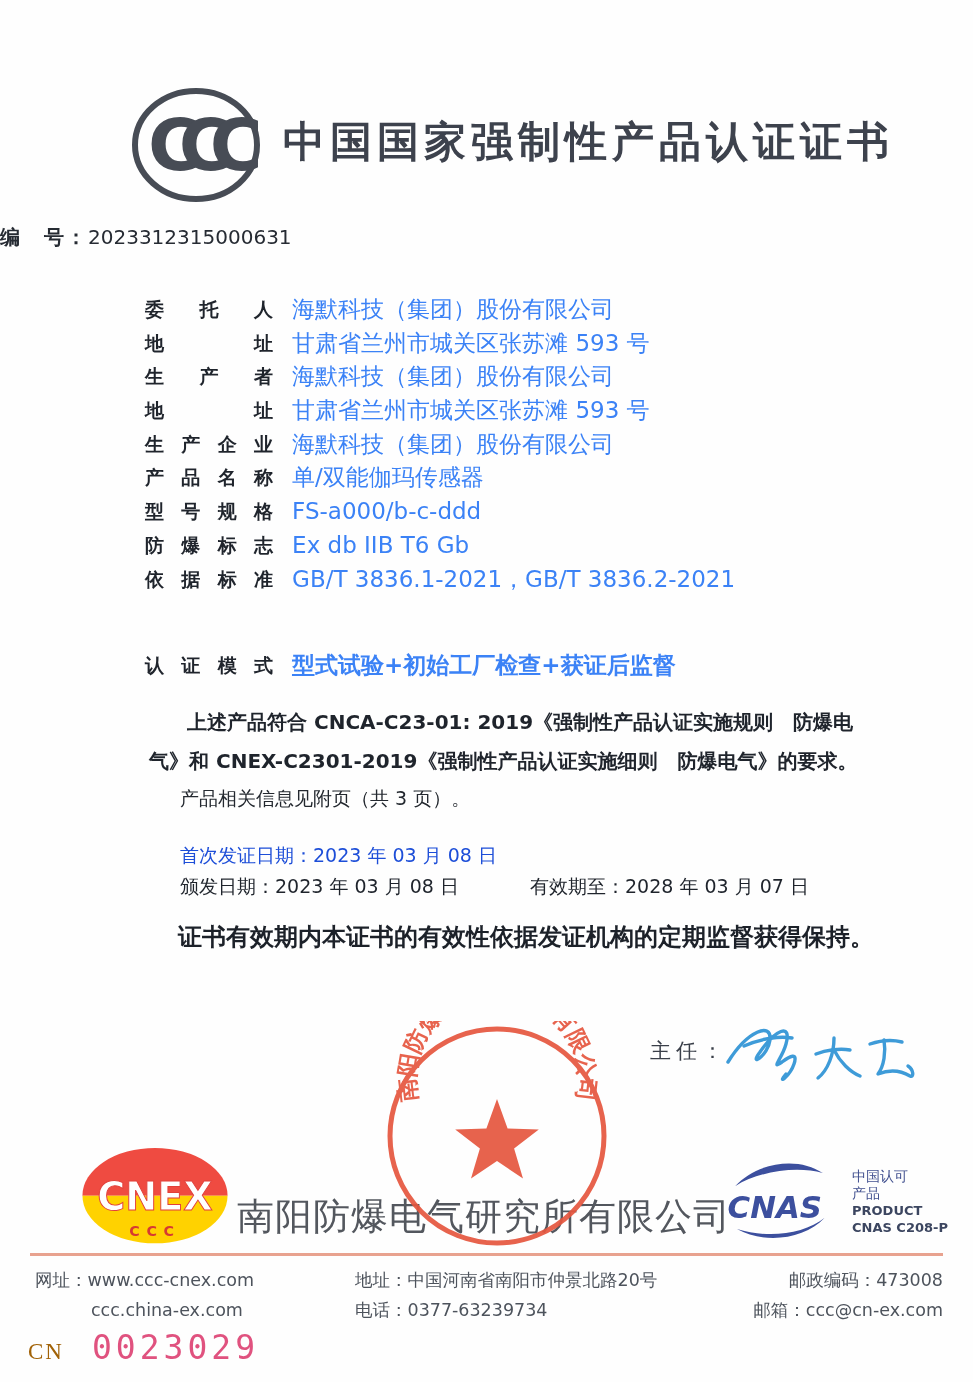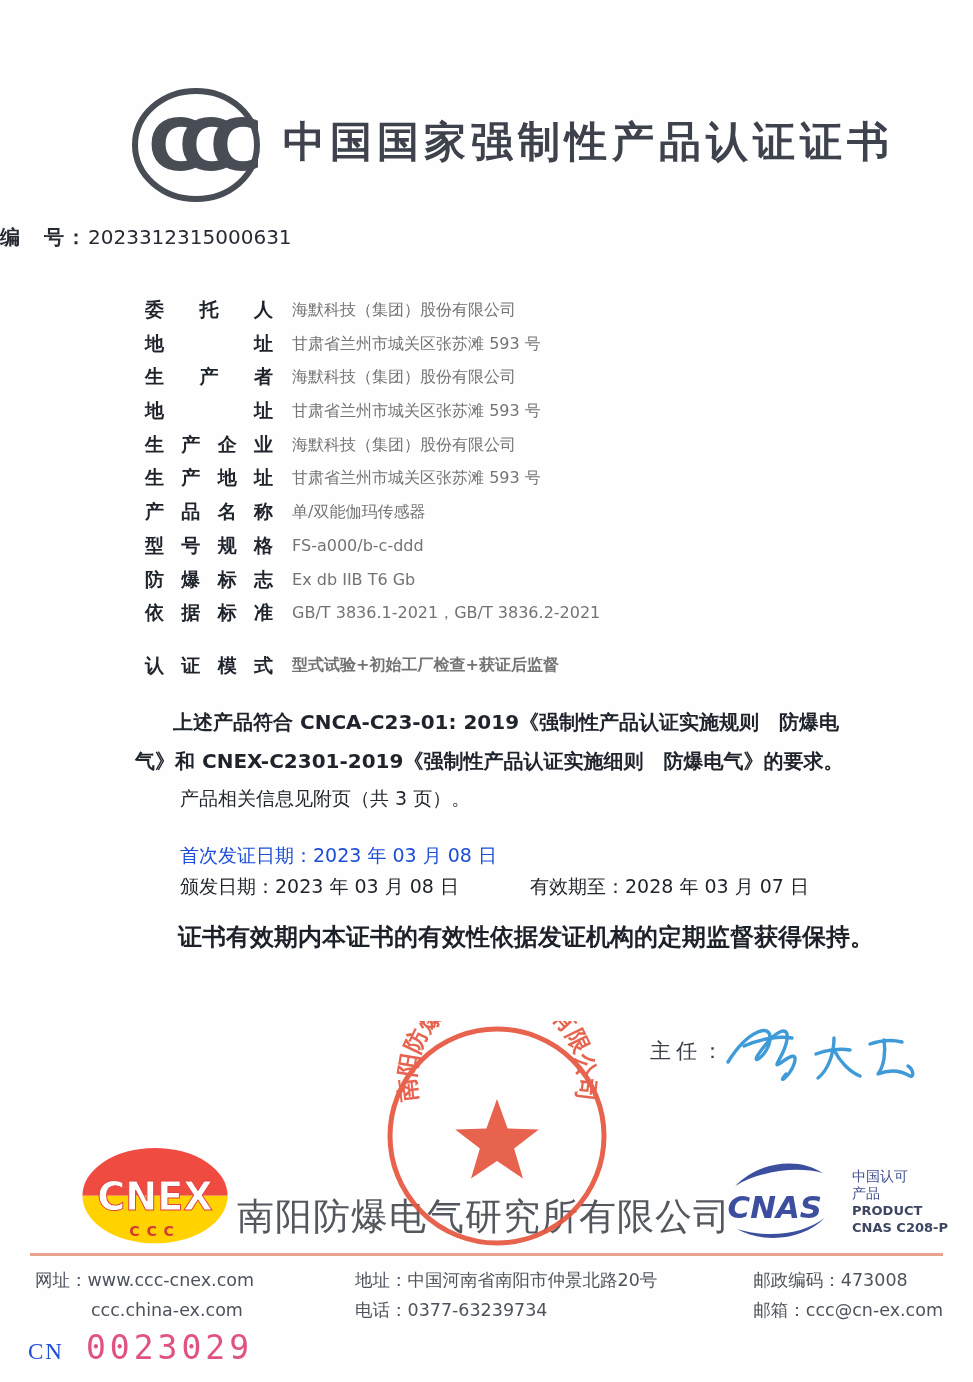--- a/index.html
+++ b/index.html
@@ -21,26 +21,26 @@
     font-size:20px;color:#262b33;
   }
   .certno .lbl{font-weight:bold;letter-spacing:2px;}
   
   .fields{position:absolute;left:145px;top:293px;width:760px;}
   .frow{height:33.7px;line-height:33.7px;white-space:nowrap;}
   .flabel{
     display:inline-block;width:128px;font-weight:bold;font-size:19px;
     text-align:justify;text-align-last:justify;color:#1f242c;vertical-align:top;
   }
-  .fvalue{display:inline-block;margin-left:14px;font-size:16px;color:#737373;}
+  .fvalue{display:inline-block;margin-left:14px;font-size:23px;color:#3b82f6;}
   .certmode{position:absolute;left:145px;top:648px;height:34px;line-height:34px;white-space:nowrap;}
   .certmode .fvalue{font-weight:bold;}
   
   .statement{
-    position:absolute;left:135px;top:703px;width:736px;
+    position:absolute;left:149px;top:703px;width:736px;
     font-size:20px;font-weight:bold;line-height:39px;text-indent:38px;color:#1f242c;
   }
   .attach-note{position:absolute;left:180px;top:786px;font-size:19px;color:#23282f;}
   .date1{position:absolute;left:180px;top:843px;font-size:19px;color:#1d4ed8;}
   .date2{position:absolute;left:180px;top:874px;font-size:19px;color:#1f242c;}
   .date3{position:absolute;left:530px;top:874px;font-size:19px;color:#1f242c;}
   .maintain{position:absolute;left:178px;top:921px;font-size:24px;font-weight:bold;color:#1c2129;}
   
   .director{position:absolute;left:650px;top:1037px;font-size:21px;letter-spacing:5px;color:#3a3f49;}
   .signature{position:absolute;left:722px;top:1012px;width:200px;height:95px;}
@@ -57,26 +57,26 @@
   .cnas-text{margin-left:18px;line-height:17px;}
   .cnas-cn{font-family:"Liberation Serif","DejaVu Serif",serif;font-size:14px;color:#41508f;}
   .cnas-en{font-size:13px;font-weight:bold;color:#3c4660;}
   
   .rule{position:absolute;left:30px;top:1253px;width:913px;height:3px;background:#e9a violet;}
   .rule{background:#e8a28f;}
   .footer{position:absolute;left:0;top:1265px;width:973px;font-size:17.5px;color:#4d535c;line-height:30px;}
   .fcol1{position:absolute;left:35px;}
   .fcol1 .l2{padding-left:56px;}
   .fcol2{position:absolute;left:355px;}
-  .fcol3{position:absolute;right:30px;}
+  .fcol3{position:absolute;right:30px;text-align:right;}
   
   .serial{position:absolute;left:28px;top:1328px;white-space:nowrap;}
   .serial .pre{
-    font-family:"Liberation Serif","DejaVu Serif",serif;font-size:23px;color:#1d4ed8;
-    margin-right:22px;letter-spacing:2px;
+    font-family:"Liberation Serif","DejaVu Serif",serif;font-size:23px;color:#a16207;
+    margin-right:28px;letter-spacing:2px;
   }
   .serial .num{
     font-family:"DejaVu Sans Mono","Liberation Mono",monospace;font-size:33px;
     color:#e0527f;letter-spacing:4px;
   }
 </style>
 </head>
 <body>
 
 <div class="page">
@@ -105,24 +105,20 @@
       <span class="flabel">生 产 者</span>
       <span class="fvalue">海默科技（集团）股份有限公司</span>
     </div>
     <div class="frow">
       <span class="flabel">地 址</span>
       <span class="fvalue">甘肃省兰州市城关区张苏滩 593 号</span>
     </div>
     <div class="frow">
       <span class="flabel">生 产 企 业</span>
       <span class="fvalue">海默科技（集团）股份有限公司</span>
-    </div>
-    <div class="frow">
-      <span class="flabel">生 产 地 址</span>
-      <span class="fvalue">甘肃省兰州市城关区张苏滩 593 号</span>
     </div>
     <div class="frow">
       <span class="flabel">产 品 名 称</span>
       <span class="fvalue">单/双能伽玛传感器</span>
     </div>
     <div class="frow">
       <span class="flabel">型 号 规 格</span>
       <span class="fvalue">FS-a000/b-c-ddd</span>
     </div>
     <div class="frow">

